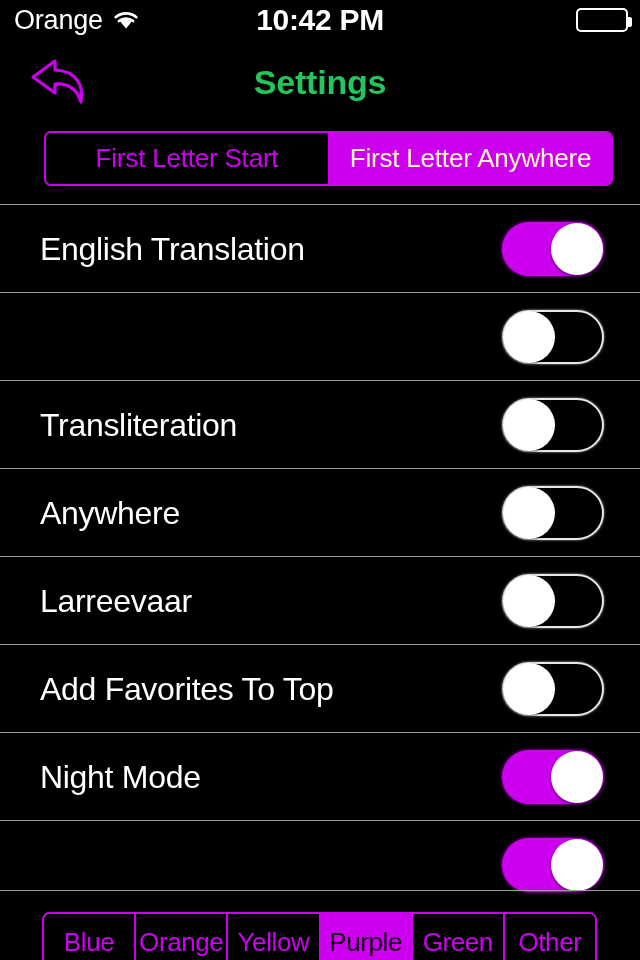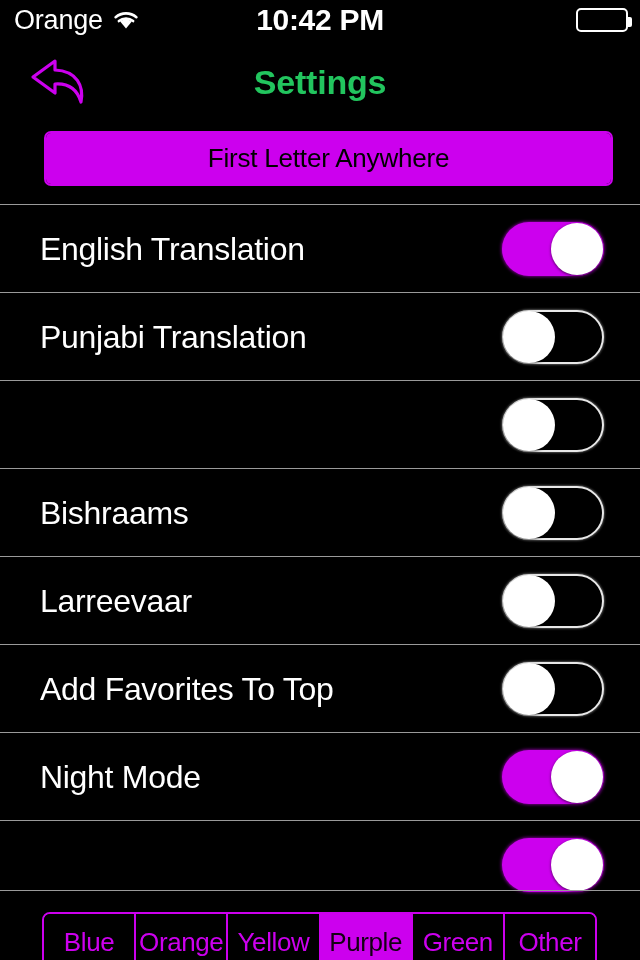--- a/index.html
+++ b/index.html
@@ -48,21 +48,21 @@
     border:2px solid #cc00ee; border-radius:7px; overflow:hidden;
     display:flex;
   }
   .seg-top .seg {
     display:flex; align-items:center; justify-content:center;
     font-size:26px; color:#cc00ee; background:#000;
     letter-spacing:-0.2px; cursor:pointer; height:100%;
   }
   .seg-top .seg.s0 { width:284px; border-right:2px solid #cc00ee; }
   .seg-top .seg.s1 { flex:1; }
-  .seg-top .seg.selected { background:#cc00ee; color:#000000; }
+  .seg-top .seg.selected { background:#cc00ee; color:#fef9c3; }
 
   
   .rows { position:absolute; left:0; top:204px; width:520px; }
   .row {
     position:relative; height:88px; width:640px;
     display:flex; align-items:center;
     border-top:1px solid #9a9a9a;
   }
   .row-label {
     position:absolute; left:40px; top:50%; transform:translateY(-50%);
@@ -134,47 +134,48 @@
         <svg width="66" height="52" viewBox="0 0 66 52">
           <path d="M26 5 L4 21 L26 37 L26 28 C40 27 48 33 52 46
                    C55 30 48 15 26 14 Z" fill="none" stroke="#cc00ee" stroke-width="3.2" stroke-linejoin="round" stroke-linecap="round"></path>
         </svg>
       </span>
     </div>
     <div class="nav-title">Settings</div>
   </div>
 
   <div class="seg-top">
+    <div class="seg s0">First Letter Start</div>
     <div class="seg s1 selected">First Letter Anywhere</div>
   </div>
 
   <div class="rows">
 
     <div class="row">
       <span class="row-label">English Translation</span>
       <span class="switch on">
         <span class="knob"></span>
       </span>
     </div>
 
     <div class="row">
-      <span class="row-label">Punjabi Translation</span>
-      <span class="switch off">
-        <span class="knob"></span>
-      </span>
-    </div>
-
-    <div class="row">
-      <span class="switch off">
-        <span class="knob"></span>
-      </span>
-    </div>
-
-    <div class="row">
-      <span class="row-label">Bishraams</span>
+      <span class="switch off">
+        <span class="knob"></span>
+      </span>
+    </div>
+
+    <div class="row">
+      <span class="row-label">Transliteration</span>
+      <span class="switch off">
+        <span class="knob"></span>
+      </span>
+    </div>
+
+    <div class="row">
+      <span class="row-label">Anywhere</span>
       <span class="switch off">
         <span class="knob"></span>
       </span>
     </div>
 
     <div class="row">
       <span class="row-label">Larreevaar</span>
       <span class="switch off">
         <span class="knob"></span>
       </span>

